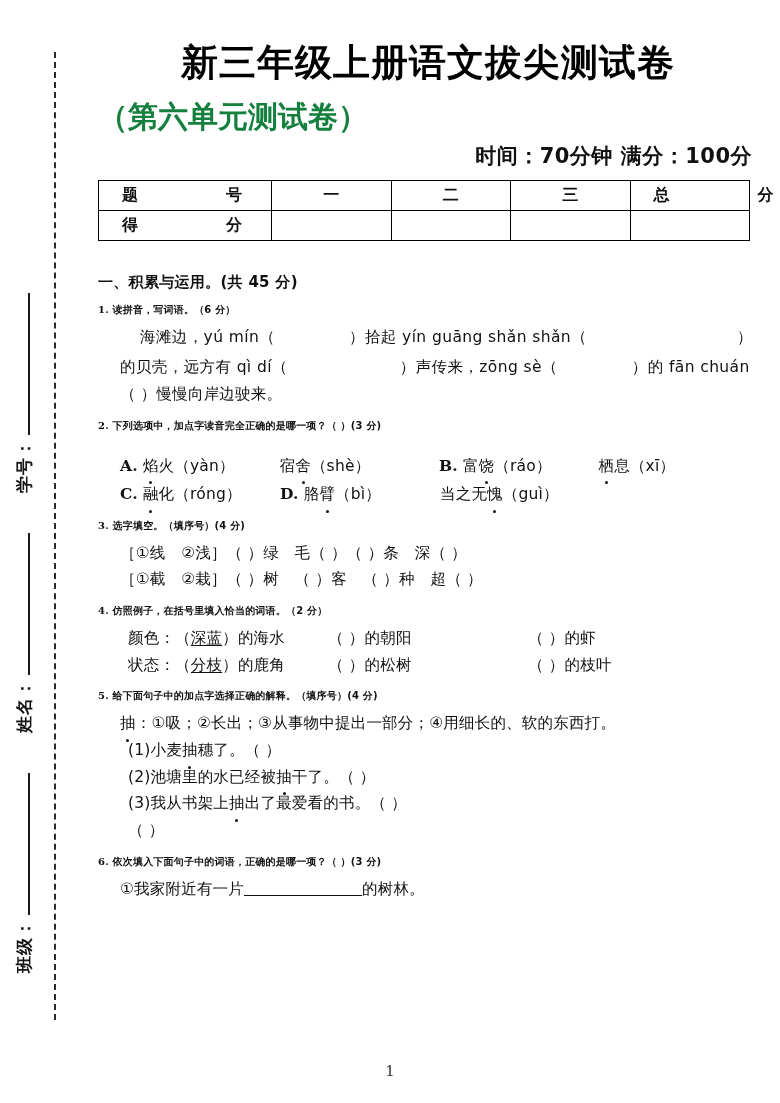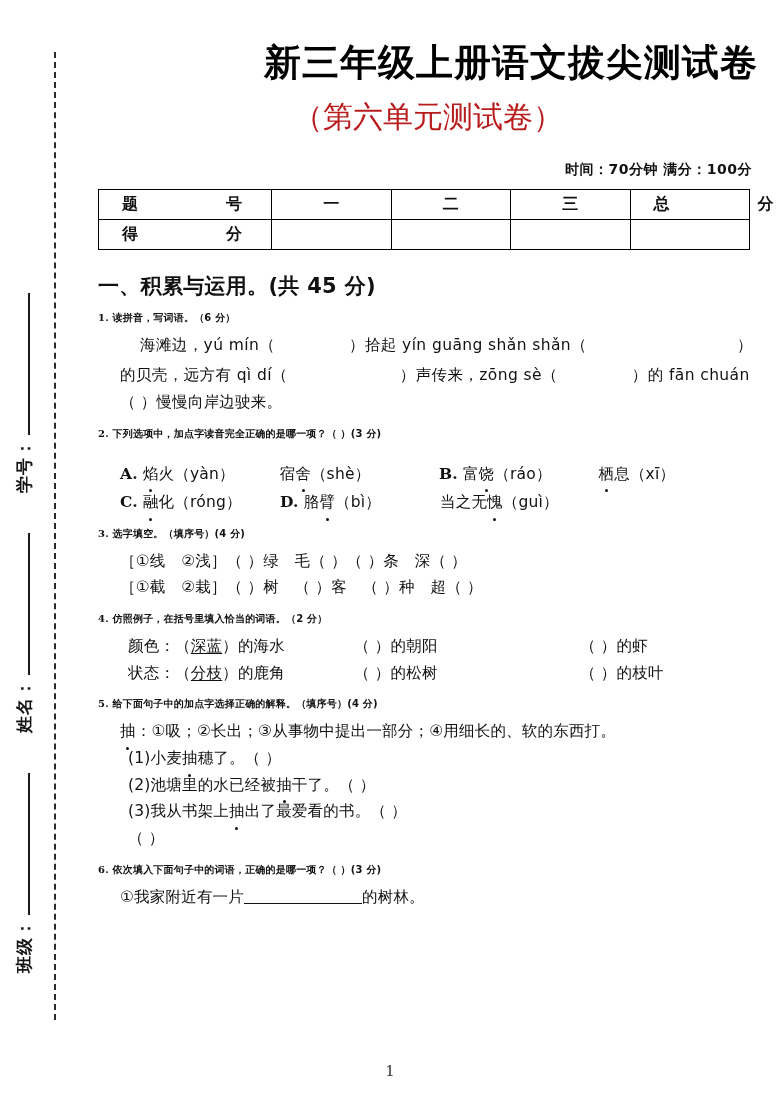--- a/index.html
+++ b/index.html
@@ -67,43 +67,42 @@
   
   .content {
     position: absolute;
     left: 98px;
     top: 0;
     width: 660px;
   }
 
   
   .title-main {
-    text-align: right;
+    text-align: center;
     font-family: Liberation Serif, serif;
     font-size: 37px;
     font-weight: bold;
     letter-spacing: 1px;
     margin-top: 42px;
     line-height: 1.15;
     color: #000;
   }
   .title-sub {
-    text-align: center;
     font-family: "DejaVu Sans", "Liberation Sans", sans-serif;
     font-size: 30px;
-    font-weight: normal;
+    font-weight: bold;
     margin-top: 14px;
     line-height: 1.2;
-    color: #b91c1c;
+    color: #15803d;
   }
   .meta-line {
     text-align: right;
-    font-size: 14px;
-    font-weight: bold;
-    margin-top: 26px;
+    font-size: 21px;
+    font-weight: bold;
+    margin-top: 7px;
     padding-right: 6px;
     letter-spacing: 0.5px;
   }
 
   
   table.score-table {
     margin-top: 10px;
     width: 652px;
     border-collapse: collapse;
     table-layout: fixed;
@@ -122,23 +121,23 @@
   .spread {
     display: inline-block;
     width: 120px;
     display: flex;
     justify-content: space-between;
     padding: 0 22px;
   }
 
   
   .section-head {
-    font-size: 21px;
-    font-weight: bold;
-    margin-top: 22px;
+    font-size: 15px;
+    font-weight: bold;
+    margin-top: 32px;
     letter-spacing: 0.3px;
   }
   .q {
     margin-top: 11px;
   }
   .q-title {
     font-size: 10px;
     font-weight: bold;
     letter-spacing: 0.2px;
   }
@@ -192,21 +191,20 @@
   .opt-letter {
     font-family: "DejaVu Serif", "Liberation Serif", serif;
     font-weight: bold;
     margin-right: 5px;
   }
 
   .fill-row {
     display: flex;
     padding-left: 30px;
     align-items: flex-start;
-    gap: 26px;
   }
 
   .sent-row {
     display: flex;
     padding-left: 30px;
   }
   .sent-row .paren { padding-right: 24px; }
 
   .blank-line {
     display: inline-block;

